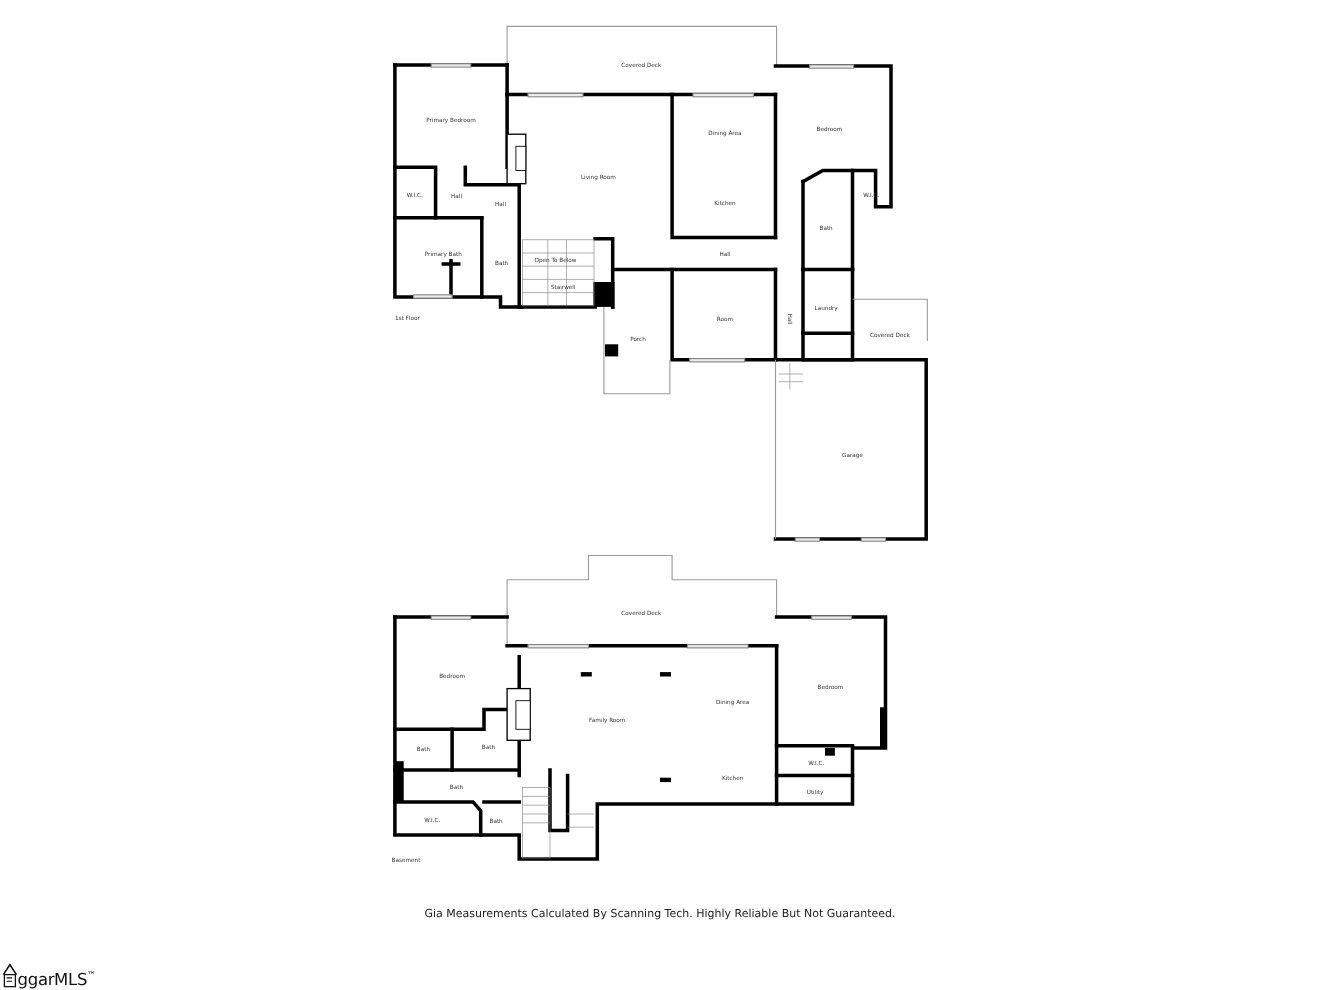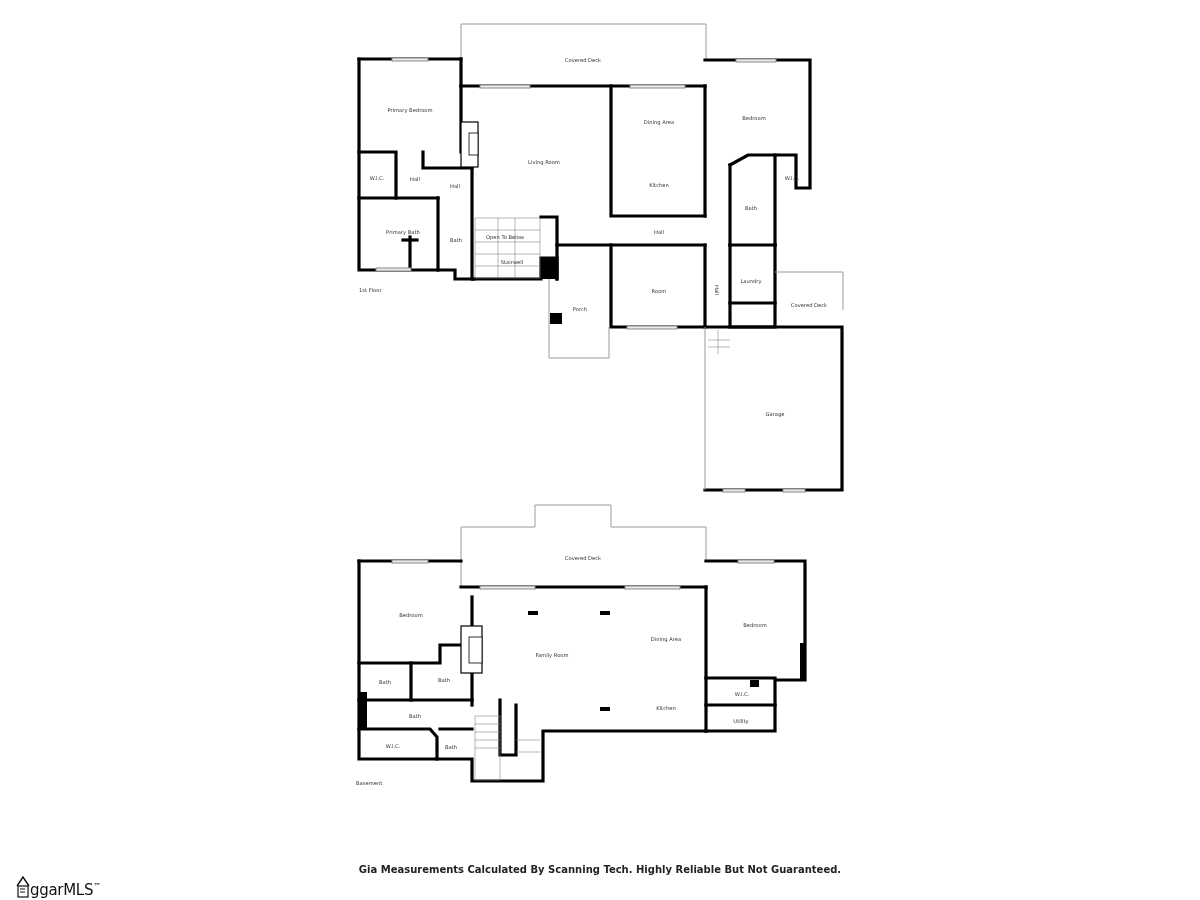--- a/index.html
+++ b/index.html
@@ -3,22 +3,22 @@
 <meta charset="utf-8">
 <style>
   html, body { margin:0; padding:0; background:#ffffff; }
   body { width:1200px; height:900px; position:relative; overflow:hidden; font-family:"DejaVu Sans", sans-serif; }
   #plan { position:absolute; left:0; top:0; width:1200px; height:900px; }
   .wall { stroke:#000; stroke-width:3.2; fill:none; stroke-linecap:square; }
   .thin { stroke:#9a9a9a; stroke-width:1; fill:none; }
   .win { stroke:#888; stroke-width:1; fill:#ececec; }
   .lbl { position:absolute; font-size:5.2px; color:#333; transform:translate(-50%,-50%); white-space:nowrap; }
   .floor-lbl { position:absolute; font-size:5.2px; color:#333; white-space:nowrap; }
-  .footer-note { position:absolute; left:600px; top:869px; transform:translate(-50%,-50%); font-size:10px; color:#222; white-space:nowrap;font-weight:bold; }
-  .logo { position:absolute; left:16px; top:870px; height:28px; display:flex; align-items:flex-end; }
+  .footer-note { position:absolute; left:600px; top:831px; transform:translate(-50%,-50%); font-size:10px; color:#222; white-space:nowrap; }
+  .logo { position:absolute; left:2px; top:870px; height:28px; display:flex; align-items:flex-end; }
   .logo-text { font-size:15px; color:#111; letter-spacing:-0.3px; line-height:1; }
   .logo-tm { font-size:8px; vertical-align:top; }
   .vert { transform:translate(-50%,-50%) rotate(90deg); }
 </style>
 </head>
 <body>
 
 <svg id="plan" viewBox="0 0 1200 900" xmlns="http://www.w3.org/2000/svg">
 
   <g>

